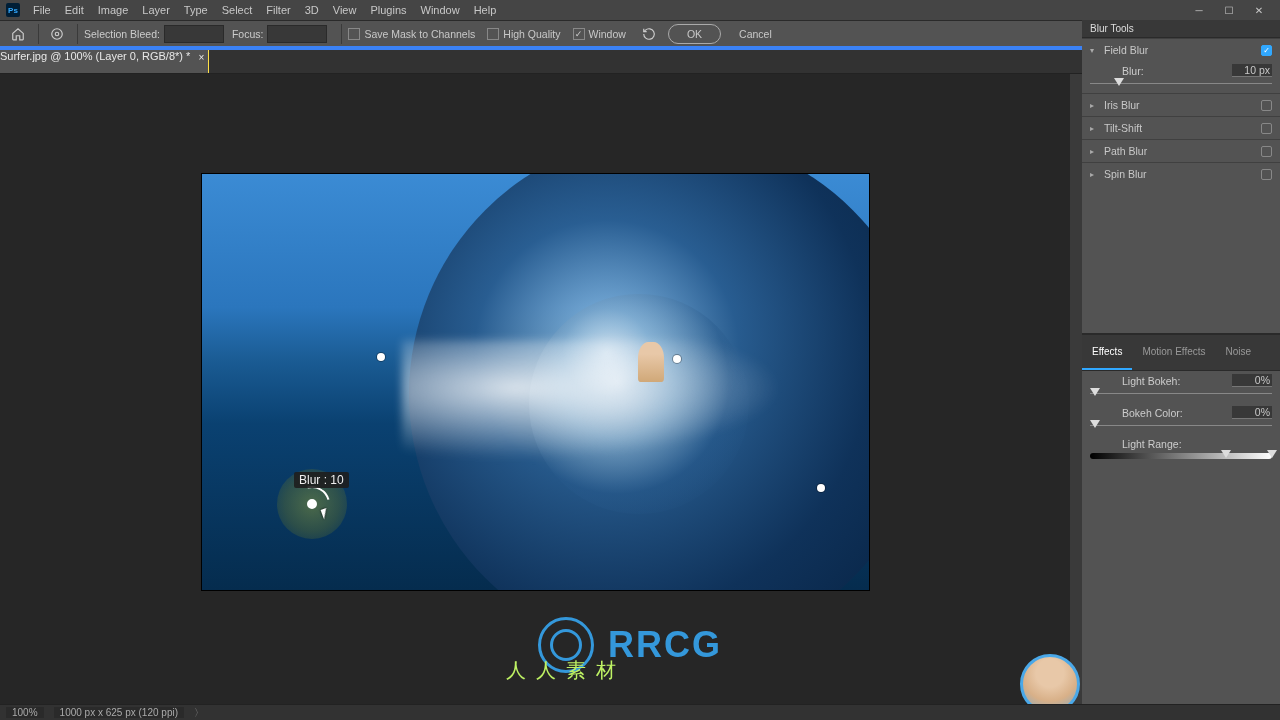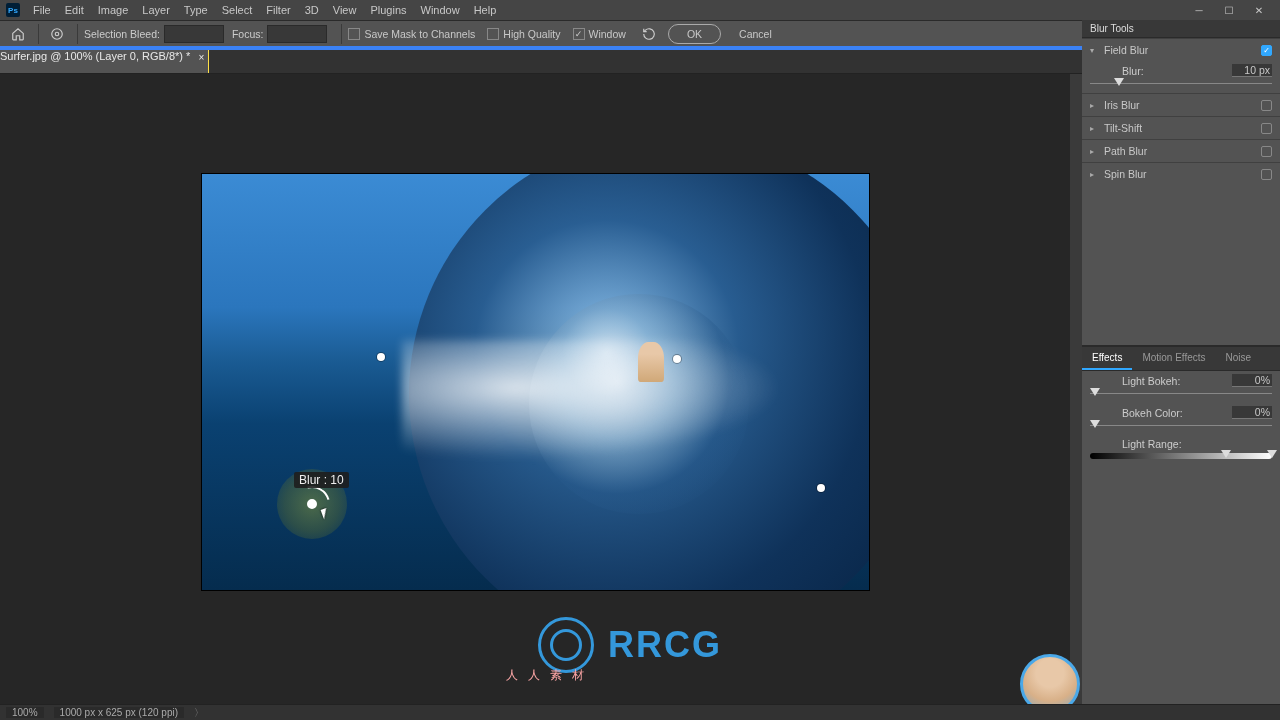--- a/index.html
+++ b/index.html
@@ -55,28 +55,28 @@
 .prm .k { flex:1; color:#ccc; }
 .prm .v { width:40px; text-align:right; background:#383838; padding:0 2px; border-bottom:1px solid #777; }
 .sld { height:12px; position:relative; margin:0 8px 4px; }
 .sld .track { position:absolute; top:6px; left:0; right:0; height:1px; background:#888; }
 .sld .thumb { position:absolute; top:1px; width:0; height:0; border-left:5px solid transparent; border-right:5px solid transparent; border-top:8px solid #ddd; }
 .range-sld .track { background:linear-gradient(to right,#000,#fff); height:6px; border-radius:3px; top:3px; }
 .range-sld .th1,.range-sld .th2 { position:absolute; top:0; width:0; height:0; border-left:5px solid transparent; border-right:5px solid transparent; border-top:8px solid #ddd; }
 .range-vals { display:flex; padding:2px 8px 6px; }
 .range-vals .rv { width:38px; background:#383838; text-align:center; border-bottom:1px solid #777; }
 .tabs { display:flex; background:#383838; border-bottom:1px solid #2a2a2a; }
-.tabs div { padding:5px 10px; font-size:10px; color:#999; }
+.tabs div { padding:11px 10px; font-size:10px; color:#999; }
 .tabs div.active { color:#fff; border-bottom:2px solid #31a8ff; }
 .flex-gap { flex:1; }
 .divider { height:2px; background:#2a2a2a; }
 .watermark { position:absolute; left:420px; top:610px; width:420px; height:70px; display:flex; align-items:center; justify-content:center; color:#3498db; font-weight:bold; font-size:36px; letter-spacing:2px; pointer-events:none; }
 .watermark .logo { width:56px; height:56px; border-radius:50%; border:3px solid #3498db; margin-right:14px; display:flex; align-items:center; justify-content:center; position:relative; }
 .watermark .logo::before { content:""; width:26px;height:26px;border:3px solid #3498db;border-radius:50%; }
-.watermark .sub { position:absolute; bottom:-4px; left:86px; font-size:12px; letter-spacing:10px; font-weight:normal; color:#fca5a5; }
+.watermark .sub { position:absolute; bottom:-4px; left:86px; font-size:20px; letter-spacing:10px; font-weight:normal; color:#bef264; }
 .presenter { position:absolute; right:200px; bottom:6px; width:60px; height:60px; border-radius:50%; border:3px solid #4aa8e8; background:radial-gradient(circle at 50% 30%,#e8c8a8 0% 30%,#d8b088 60%,#7aa8c8 100%); }
 .pres-lbl { position:absolute; right:148px; bottom:2px; background:#e8eef4; color:#3a6ea8; font-size:9px; font-weight:bold; padding:2px 8px; border-radius:3px; }
 .udemy { position:absolute; right:10px; bottom:2px; color:#888; font-size:14px; font-weight:bold; letter-spacing:1px; }
 .status { position:absolute; bottom:0; left:0; right:0; height:16px; background:#323232; display:flex; align-items:center; font-size:10px; color:#aaa; padding:0 6px; border-top:1px solid #222; }
 .status .fld2 { background:#2a2a2a; padding:0 6px; margin-right:10px; }
 .status .chev { color:#888; }
 svg { display:block; }
 </style>
 </head>
 <body>

